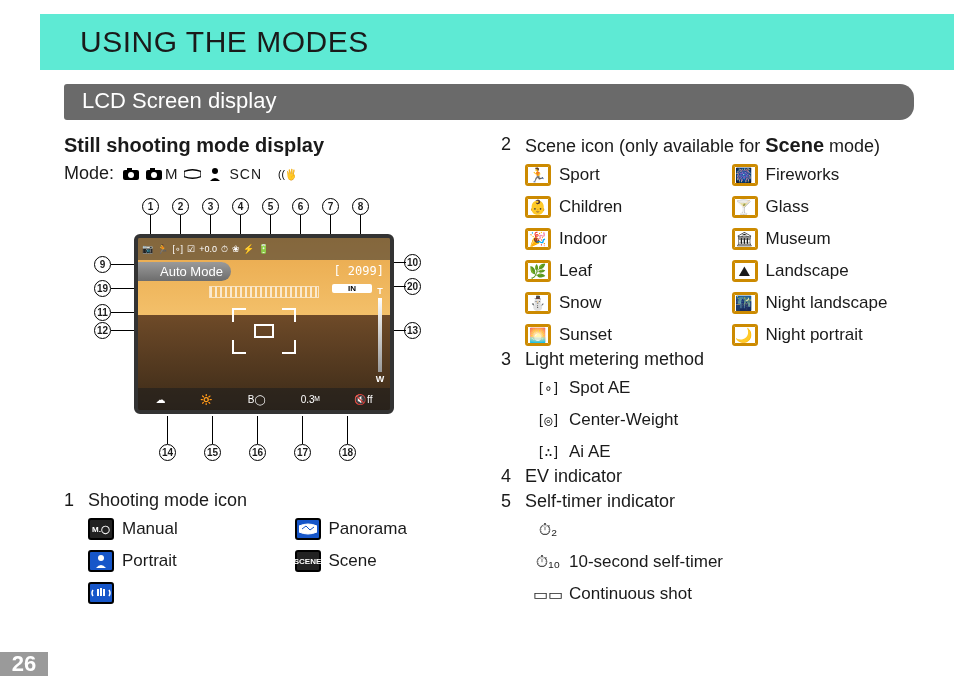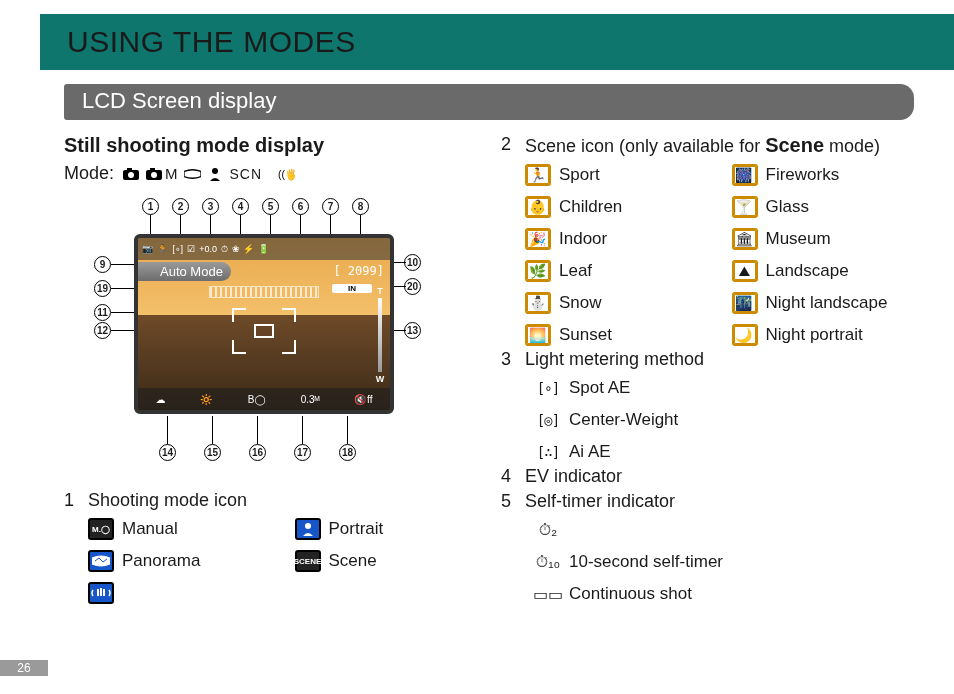--- a/index.html
+++ b/index.html
@@ -1,20 +1,20 @@
 <!DOCTYPE html>
 <html><head>
 <meta charset="utf-8">
 <style>
   * { box-sizing: border-box; margin: 0; padding: 0; }
   html, body { width: 954px; height: 694px; font-family: "Segoe UI", Arial, sans-serif; color: #1a1a1a; background: #fff; }
   .page { position: relative; width: 954px; height: 694px; padding-top: 14px; }
 
   
-  .title-bar { height: 56px; background: #0f766e; display: flex; align-items: center; padding: 0 27px; margin-left: 40px; }
+  .title-bar { height: 56px; background: #5eead4; display: flex; align-items: center; padding: 0 40px; margin-left: 40px; }
   .title-bar h1 { font-size: 30px; font-weight: 400; letter-spacing: 0.5px; }
 
   
   .pill-wrap { margin: 14px 40px 0 64px; }
   .pill { display: inline-block; background: #6a6a6a; color: #fff; font-size: 22px; font-weight: 300; padding: 4px 22px 6px 18px; border-radius: 3px 14px 14px 3px; width: 100%; }
 
   
   .body { display: flex; padding: 14px 36px 0 64px; gap: 20px; }
   .col { flex: 1; }
   .col h2 { font-size: 20px; font-weight: 700; margin-bottom: 6px; }
@@ -55,21 +55,21 @@
   .icon-grid.one { grid-template-columns: 1fr; }
   .icon-row { display:flex; align-items:center; gap:8px; font-size:17px; min-height:28px;}
   .ibox { width:26px; height:22px; border:2px solid #000; border-radius:3px; display:flex; align-items:center; justify-content:center; font-size:11px; background:#fff; flex-shrink:0;}
   .ibox.blue { background:#1656c9; color:#fff; border-color:#000;}
   .ibox.dark { background:#222; color:#fff;}
   .ibox.ylw  { background:#fff; border-color:#cc8a00; box-shadow: inset 0 0 0 1px #cc8a00;}
   .glyph { width:26px; height:22px; display:flex; align-items:center; justify-content:center; font-size:16px; flex-shrink:0;}
   .mono { font-family: monospace; letter-spacing:-1px; font-size:14px;}
 
   
-  .page-tab { position:absolute; left:0; bottom:18px; width:48px; height:16px; background:#9a9a9a; color:#fff; display:flex; align-items:center; justify-content:center; font-size:12px; font-weight:400;}
+  .page-tab { position:absolute; left:0; bottom:18px; width:48px; height:24px; background:#9a9a9a; color:#fff; display:flex; align-items:center; justify-content:center; font-size:22px; font-weight:700;}
 
   .col-r .sec-num { margin-top:0;}
   .col-r .sec-num:first-child .title { font-size:18px; }
   .scene-word { font-size:20px; font-weight:700; }
 </style>
 </head>
 <body>
 
 <div class="page">
   <div class="title-bar">
@@ -209,35 +209,35 @@
         <span class="n">1</span>
         <span>Shooting mode icon</span>
       </div>
       <div class="icon-grid" id="s1-grid">
           <div class="icon-row">
             <div class="ibox dark" style="font-size: 8px; font-weight: bold;">M.◯</div>
             <span>Manual</span>
           </div>
           <div class="icon-row">
             <div class="ibox blue" style="color: rgb(255, 255, 255);">
+              <svg width="18" height="12" viewBox="0 0 18 12">
+                <path d="M0 3 Q9 -1 18 3 L18 9 Q9 13 0 9 Z" fill="#fff" stroke="#fff"></path>
+                <path d="M3 6 L7 3 L11 7 L15 4" stroke="#1656c9" fill="none"></path>
+              </svg>
+            </div>
+            <span>Panorama</span>
+          </div>
+          <div class="icon-row">
+            <div class="ibox blue" style="color: rgb(255, 255, 255);">
               <svg width="14" height="14" viewBox="0 0 14 14">
                 <circle cx="7" cy="4" r="3" fill="#fff"></circle>
                 <path d="M2 14 Q7 8 12 14 Z" fill="#fff"></path>
               </svg>
             </div>
             <span>Portrait</span>
-          </div>
-          <div class="icon-row">
-            <div class="ibox blue" style="color: rgb(255, 255, 255);">
-              <svg width="18" height="12" viewBox="0 0 18 12">
-                <path d="M0 3 Q9 -1 18 3 L18 9 Q9 13 0 9 Z" fill="#fff" stroke="#fff"></path>
-                <path d="M3 6 L7 3 L11 7 L15 4" stroke="#1656c9" fill="none"></path>
-              </svg>
-            </div>
-            <span>Panorama</span>
           </div>
           <div class="icon-row">
             <div class="ibox dark" style="font-size: 8px; font-weight: bold;">SCENE</div>
             <span>Scene</span>
           </div>
           <div class="icon-row">
             <div class="ibox blue" style="color: rgb(255, 255, 255);">
               <svg width="20" height="14" viewBox="0 0 20 14">
                 <path d="M7 3 L7 10 M10 2 L10 10 M13 3 L13 10" stroke="#fff" stroke-width="2"></path>
                 <path d="M2 4 Q0 7 2 10 M18 4 Q20 7 18 10" stroke="#fff" fill="none" stroke-width="1.5"></path>

